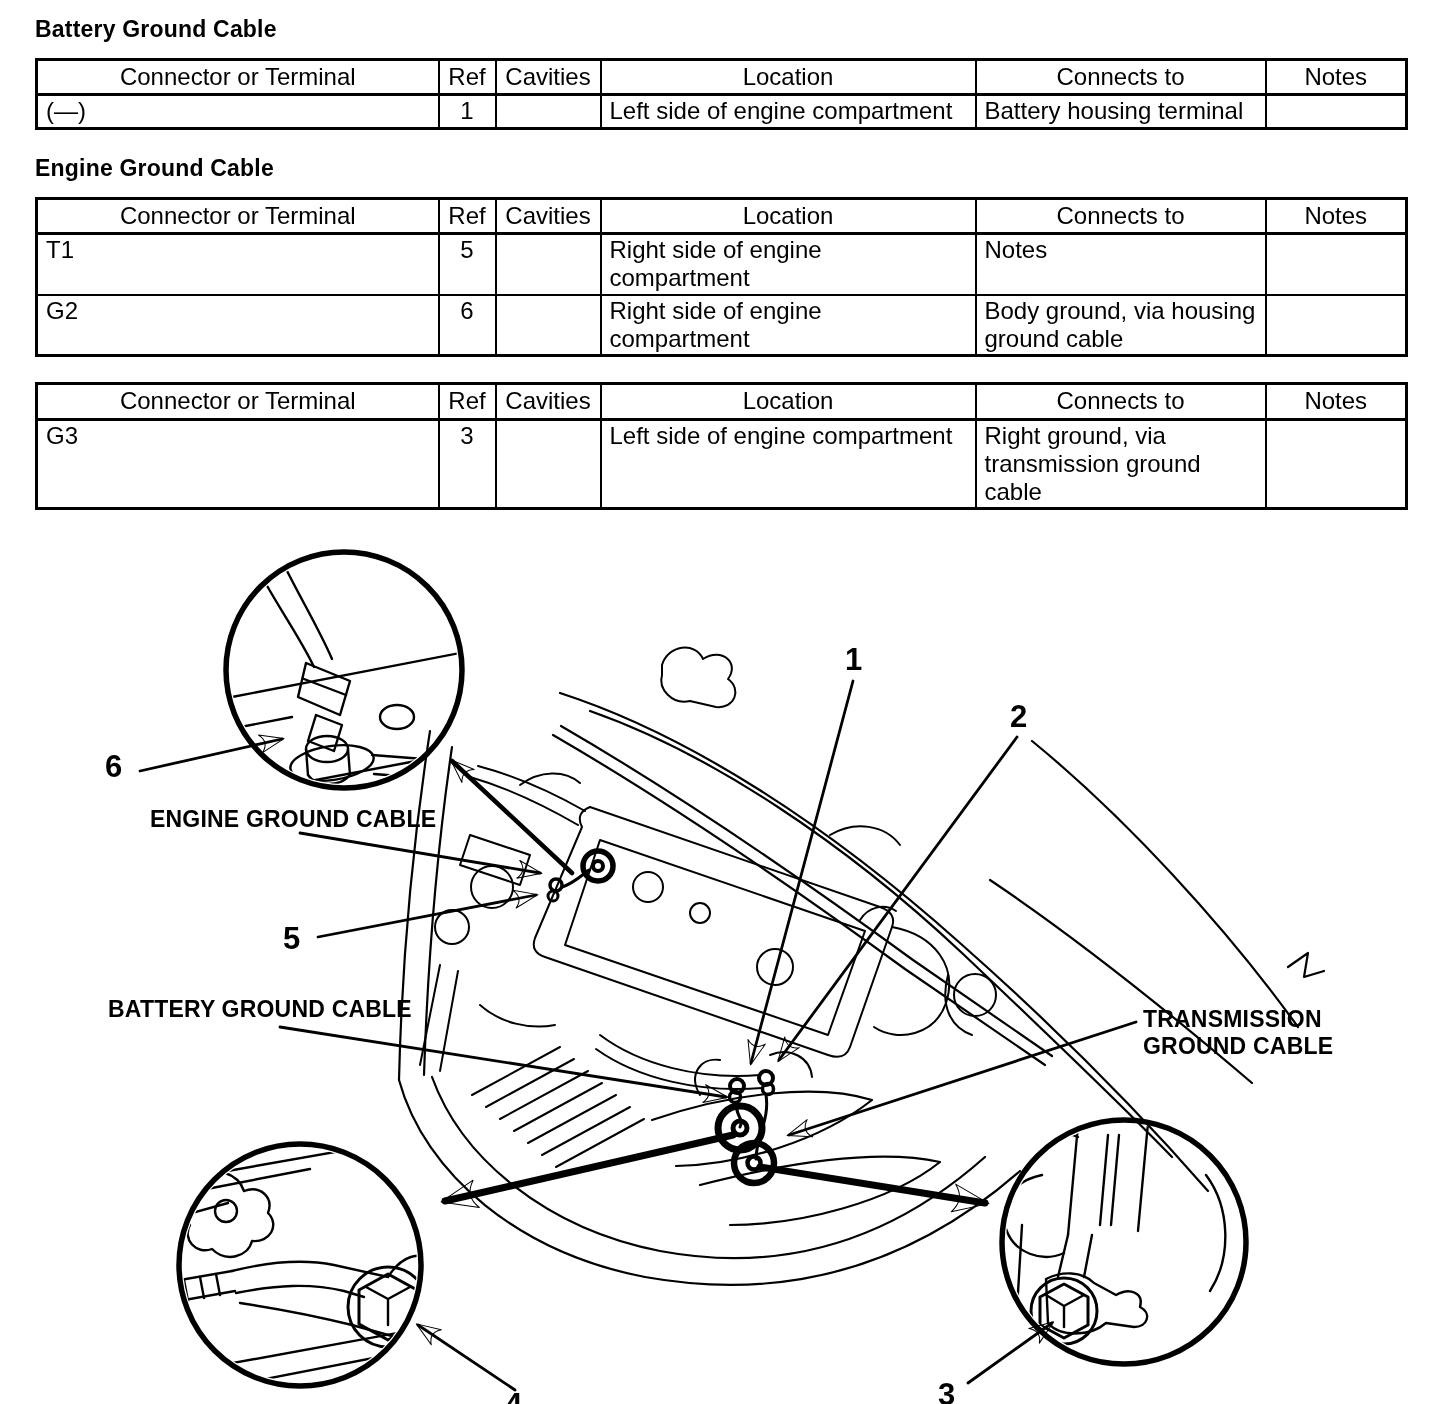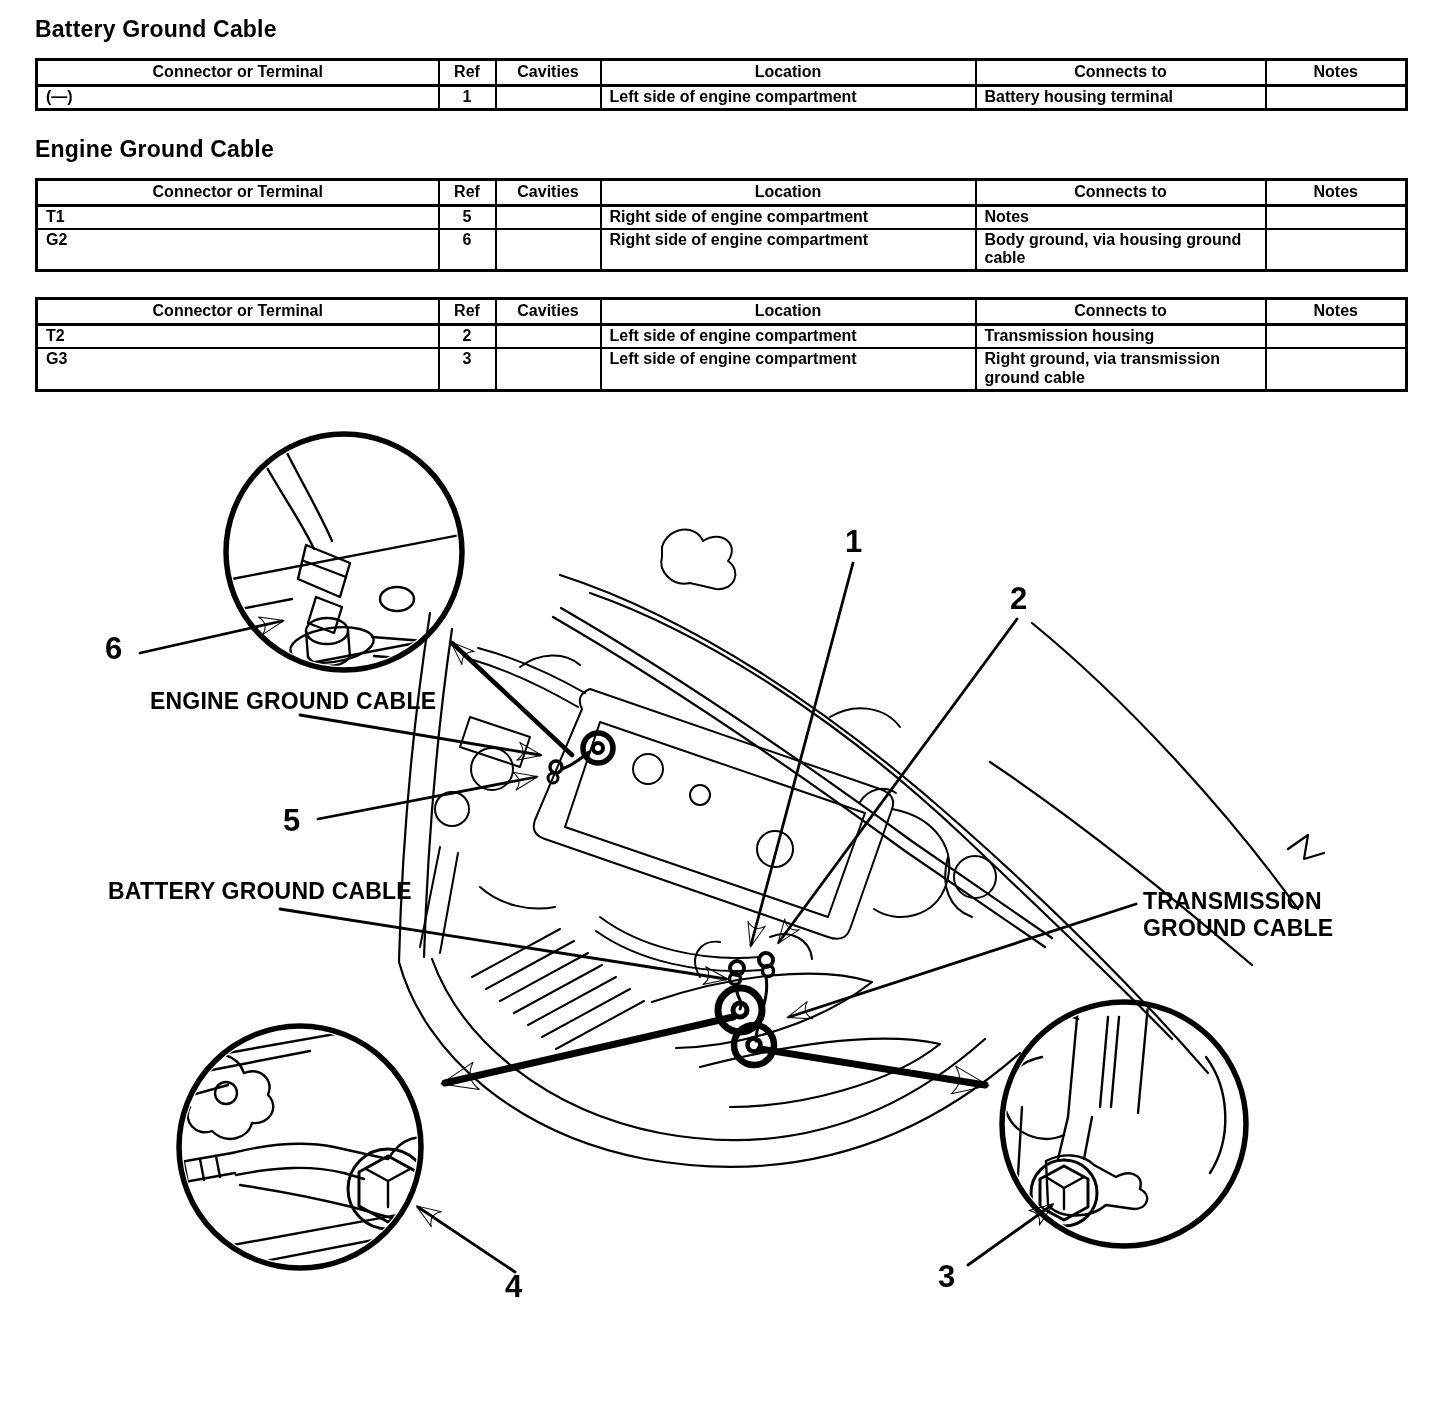--- a/index.html
+++ b/index.html
@@ -15,21 +15,21 @@
   .tables-area { padding:16px 35px 0 35px; }
   h2.sec-title {
     font-size:23px; font-weight:bold; margin:0 0 15px 0; letter-spacing:0.2px;
   }
   table.conn-table {
     width:1370px; border-collapse:collapse; table-layout:fixed;
     border:3px solid #000; margin-bottom:25px;
   }
   table.conn-table th, table.conn-table td {
     border:2px solid #000;
-    font-size:16px; font-weight:bold; line-height:1.18;
+    font-size:24px; font-weight:normal; line-height:1.18;
     padding:1px 8px; vertical-align:top;
   }
   table.conn-table th { text-align:center; height:25px; border-bottom:3px solid #000; padding:2px 4px; }
   table.conn-table td { height:23px; text-align:left; }
   table.conn-table td.c-ref { text-align:center; }
   col.w-conn {width:402px;} col.w-ref {width:57px;} col.w-cav {width:105px;}
   col.w-loc {width:375px;} col.w-con {width:290px;} col.w-not {width:141px;}
 
   .diagram-area { position:relative; width:1440px; height:904px; margin-top:2px; }
   .diagram-area svg { display:block; }
@@ -132,28 +132,20 @@
         <tr>
           <th>Connector or Terminal</th>
           <th>Ref</th>
           <th>Cavities</th>
           <th>Location</th>
           <th>Connects to</th>
           <th>Notes</th>
         </tr>
       </thead>
       <tbody>
-        <tr>
-          <td>T2</td>
-          <td class="c-ref">2</td>
-          <td></td>
-          <td>Left side of engine compartment</td>
-          <td>Transmission housing</td>
-          <td></td>
-        </tr>
         <tr>
           <td>G3</td>
           <td class="c-ref">3</td>
           <td></td>
           <td>Left side of engine compartment</td>
           <td>Right ground, via transmission ground cable</td>
           <td></td>
         </tr>
       </tbody>
     </table>

